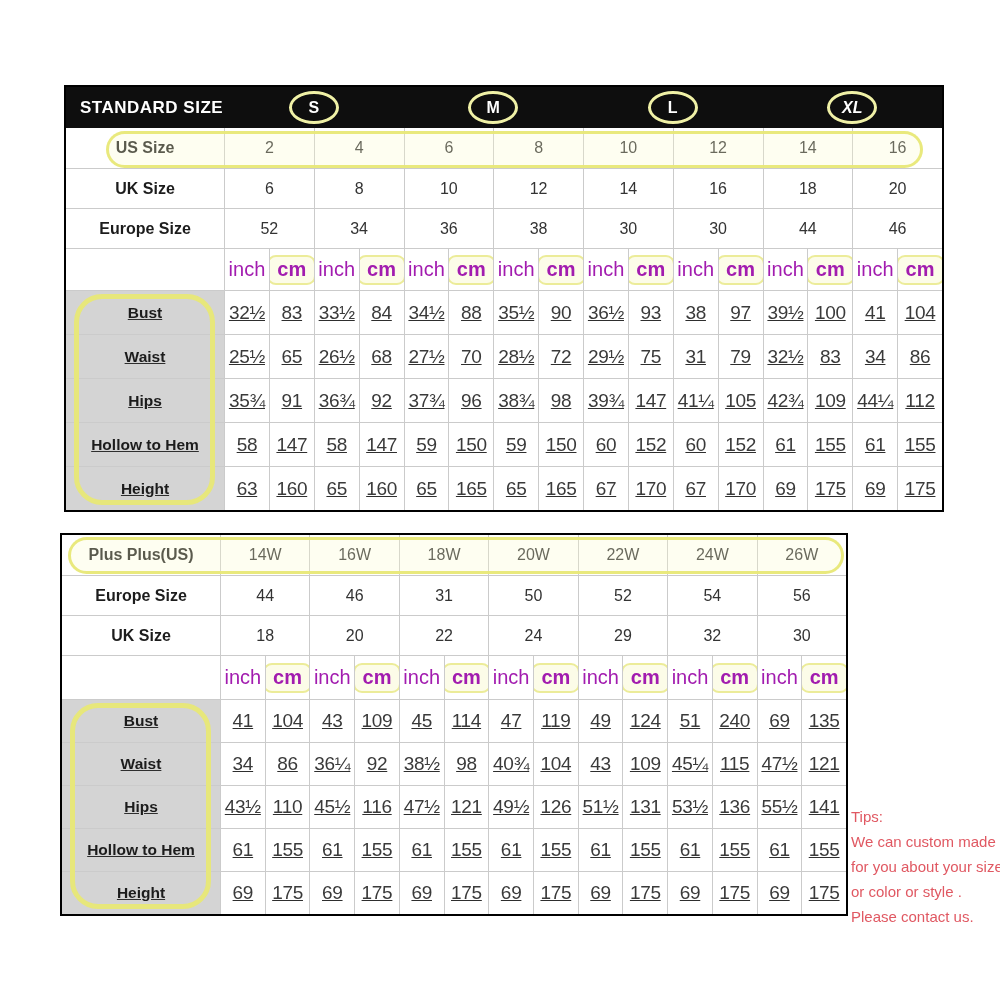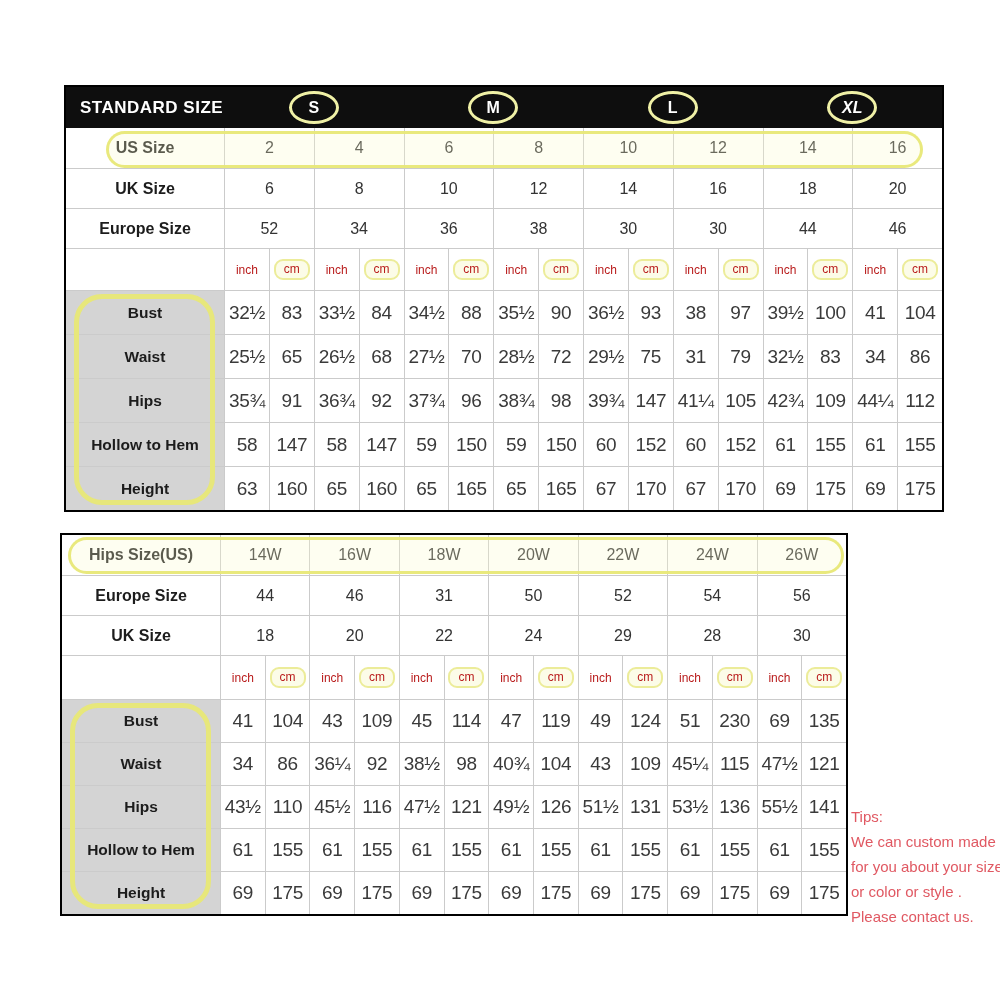--- a/index.html
+++ b/index.html
@@ -28,29 +28,29 @@
   .row{display:grid;}
   .rows .row + .row{border-top:1px solid var(--grid);}
   .std-cols-size{grid-template-columns:158px repeat(8,1fr);}
   .std-cols-16{grid-template-columns:158px repeat(16,1fr);}
   .plus-cols-size{grid-template-columns:158px repeat(7,1fr);}
   .plus-cols-14{grid-template-columns:158px repeat(14,1fr);}
   .cell{display:flex;align-items:center;justify-content:center;overflow:hidden;}
   .cell:not(:first-child){border-left:1px solid var(--grid);}
   .size-row{height:40px;}
   .unit-row{height:42px;}
-  .measure-row{height:44px;}
+  .measure-row{height:44px;text-decoration:underline;}
   #plus-table .unit-row{height:44px;}
   #plus-table .measure-row{height:43px;}
   .size-lbl{font-weight:bold;font-size:16px;color:#1c1c1c;}
   .size-val{font-size:16px;color:#333;}
-  .unit-val{font-size:12px;color:#b91c1c;}
+  .unit-val{font-size:20px;color:#a21caf;}
   .measure-row .lbl{background:var(--gray-col);font-weight:bold;font-size:15.5px;color:#1c1c1c;}
   .measure-row .val{font-size:19px;color:#3a3a3a;letter-spacing:-.3px;white-space:nowrap;}
-  .cm-badge{display:inline-flex;align-items:center;justify-content:center;padding:1px 8px 2px;border:2px solid #ecec99;border-radius:9px;background:#fcfce8;}
+  .cm-badge{display:inline-flex;align-items:center;justify-content:center;padding:1px 8px 2px;border:2px solid #ecec99;border-radius:9px;background:#fcfce8;font-weight:bold;}
 
   
   .hl{position:absolute;pointer-events:none;z-index:5;}
   .hl-stadium{border:3px solid var(--yellow);border-radius:19px;background:var(--yellow-soft);}
   .hl-col{border:5px solid var(--yellow);border-radius:28px;background:transparent;}
   #std-us-highlight{left:40px;top:44px;width:817px;height:37px;}
   #std-label-highlight{left:8px;top:207px;width:141px;height:211px;}
   #plus-row-highlight{left:6px;top:2px;width:776px;height:37px;}
   #plus-label-highlight{left:8px;top:168px;width:141px;height:206px;}
 
@@ -236,21 +236,21 @@
           <div class="cell val">175</div>
         </div>
       </div>
     <div class="hl hl-stadium" id="std-us-highlight"></div>
     <div class="hl hl-col" id="std-label-highlight"></div>
   </div>
 
   <div class="size-table" id="plus-table">
     <div class="rows" id="plus-body">
         <div class="row size-row plus-cols-size">
-          <div class="cell size-lbl">Hips Size(US)</div>
+          <div class="cell size-lbl">Plus Plus(US)</div>
           <div class="cell size-val">14W</div>
           <div class="cell size-val">16W</div>
           <div class="cell size-val">18W</div>
           <div class="cell size-val">20W</div>
           <div class="cell size-val">22W</div>
           <div class="cell size-val">24W</div>
           <div class="cell size-val">26W</div>
         </div>
         <div class="row size-row plus-cols-size">
           <div class="cell size-lbl">Europe Size</div>
@@ -262,21 +262,21 @@
           <div class="cell size-val">54</div>
           <div class="cell size-val">56</div>
         </div>
         <div class="row size-row plus-cols-size">
           <div class="cell size-lbl">UK Size</div>
           <div class="cell size-val">18</div>
           <div class="cell size-val">20</div>
           <div class="cell size-val">22</div>
           <div class="cell size-val">24</div>
           <div class="cell size-val">29</div>
-          <div class="cell size-val">28</div>
+          <div class="cell size-val">32</div>
           <div class="cell size-val">30</div>
         </div>
         <div class="row unit-row plus-cols-14">
           <div class="cell"></div>
           <div class="cell unit-val">inch</div>
           <div class="cell unit-val">
             <span class="cm-badge">cm</span>
           </div>
           <div class="cell unit-val">inch</div>
           <div class="cell unit-val">
@@ -309,21 +309,21 @@
           <div class="cell val">104</div>
           <div class="cell val">43</div>
           <div class="cell val">109</div>
           <div class="cell val">45</div>
           <div class="cell val">114</div>
           <div class="cell val">47</div>
           <div class="cell val">119</div>
           <div class="cell val">49</div>
           <div class="cell val">124</div>
           <div class="cell val">51</div>
-          <div class="cell val">230</div>
+          <div class="cell val">240</div>
           <div class="cell val">69</div>
           <div class="cell val">135</div>
         </div>
         <div class="row measure-row plus-cols-14">
           <div class="cell lbl">Waist</div>
           <div class="cell val">34</div>
           <div class="cell val">86</div>
           <div class="cell val">36¼</div>
           <div class="cell val">92</div>
           <div class="cell val">38½</div>

